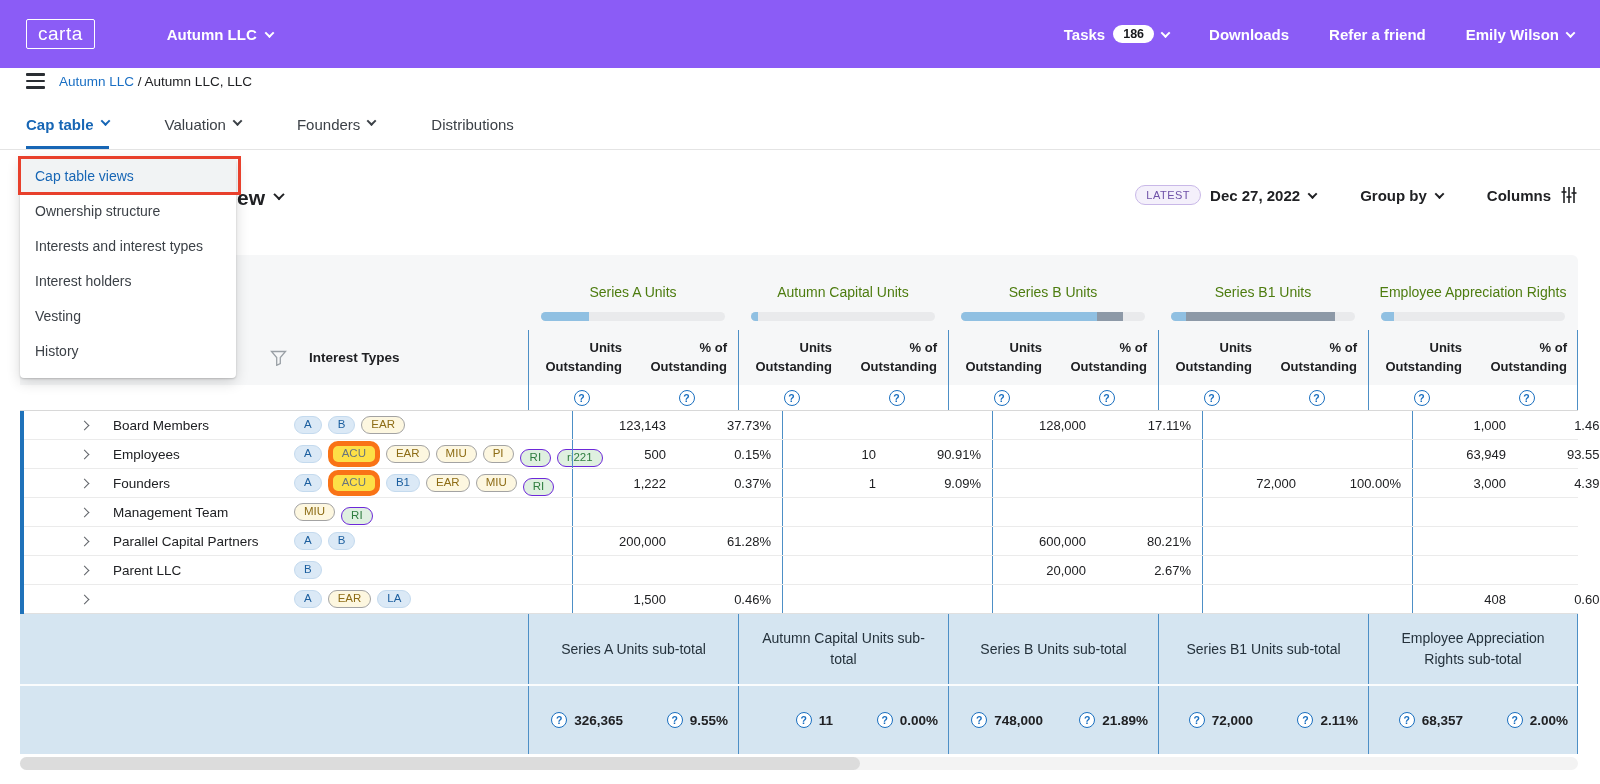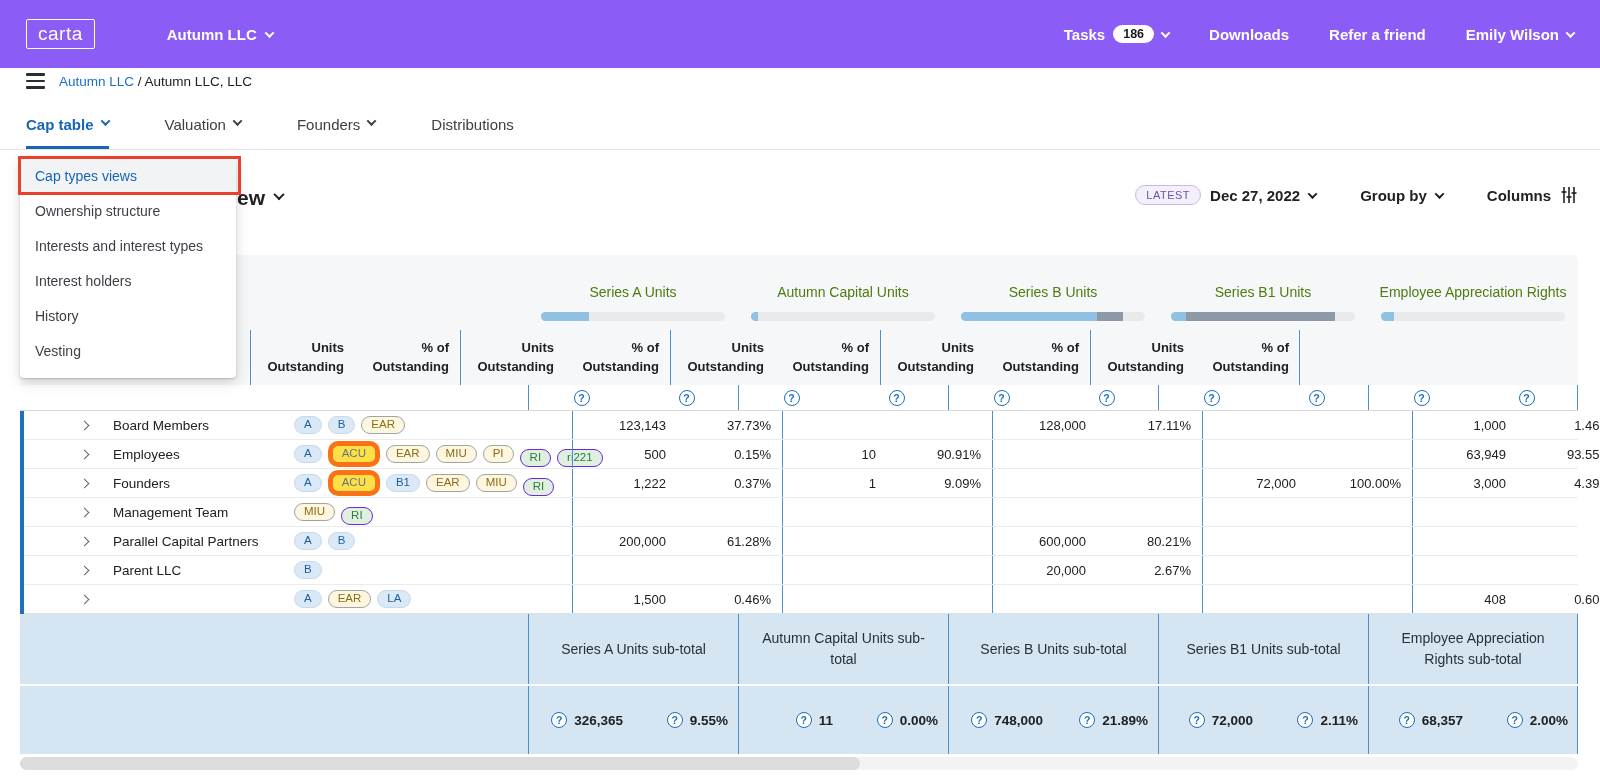--- a/index.html
+++ b/index.html
@@ -261,20 +261,28 @@
         <div class="c-group">
           <div class="ghead-title">Employee Appreciation Rights</div>
           <div class="pbar">
             <div class="seg-blue" style="width: 7%;"></div>
             <div class="seg-gray" style="width: 0%;"></div>
           </div>
         </div>
       </div>
       <div class="trow subhead">
         <div class="c-name"></div>
+        <div class="c-badges">
+          <span class="filter-wrap">
+            <svg width="17" height="16" viewBox="0 0 17 16" fill="none" stroke="#9aa0a6" stroke-width="1.3">
+              <path d="M1.5 1.5h14l-5.2 6v6l-3.6 1.8V7.5z"></path>
+            </svg>
+          </span>
+          <span class="it-header">Interest Types</span>
+        </div>
         <div class="c-group gsep">
           <div class="c-sub">
             <div class="colhdr">Units Outstanding</div>
           </div>
           <div class="c-sub">
             <div class="colhdr">% of Outstanding</div>
           </div>
         </div>
         <div class="c-group gsep">
           <div class="c-sub">
@@ -649,33 +657,33 @@
           </div>
         </div>
       </div>
       <div class="hscroll">
         <div class="hscroll-thumb"></div>
       </div>
     </div>
 
   <div class="menu" id="menu">
       <div class="menu-item highlight">
-        <span>Cap types views</span>
+        <span>Cap table views</span>
         <div class="red-annotation"></div>
       </div>
       <div class="menu-item">
         <span>Ownership structure</span>
       </div>
       <div class="menu-item">
         <span>Interests and interest types</span>
       </div>
       <div class="menu-item">
         <span>Interest holders</span>
       </div>
       <div class="menu-item">
+        <span>Vesting</span>
+      </div>
+      <div class="menu-item">
         <span>History</span>
       </div>
-      <div class="menu-item">
-        <span>Vesting</span>
-      </div>
     </div>
 
 </div>
 
 </body></html>

